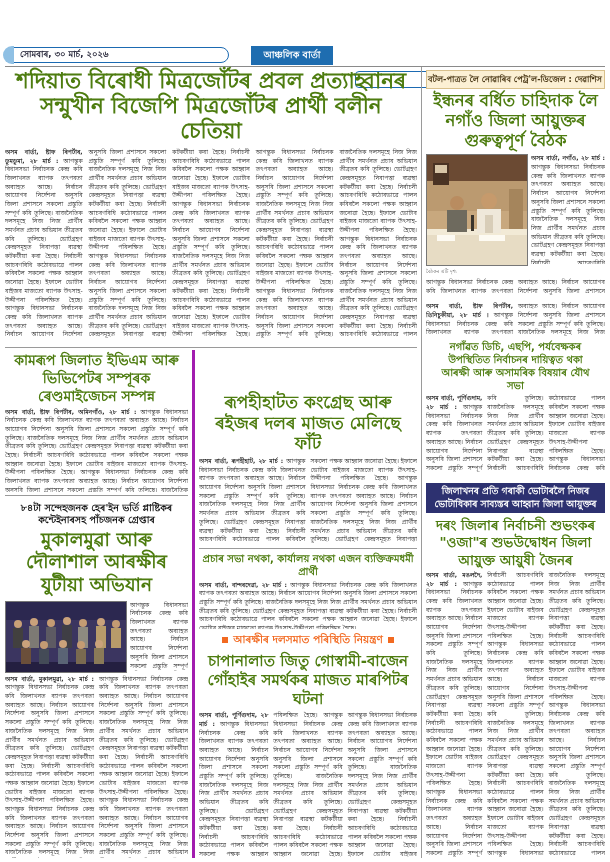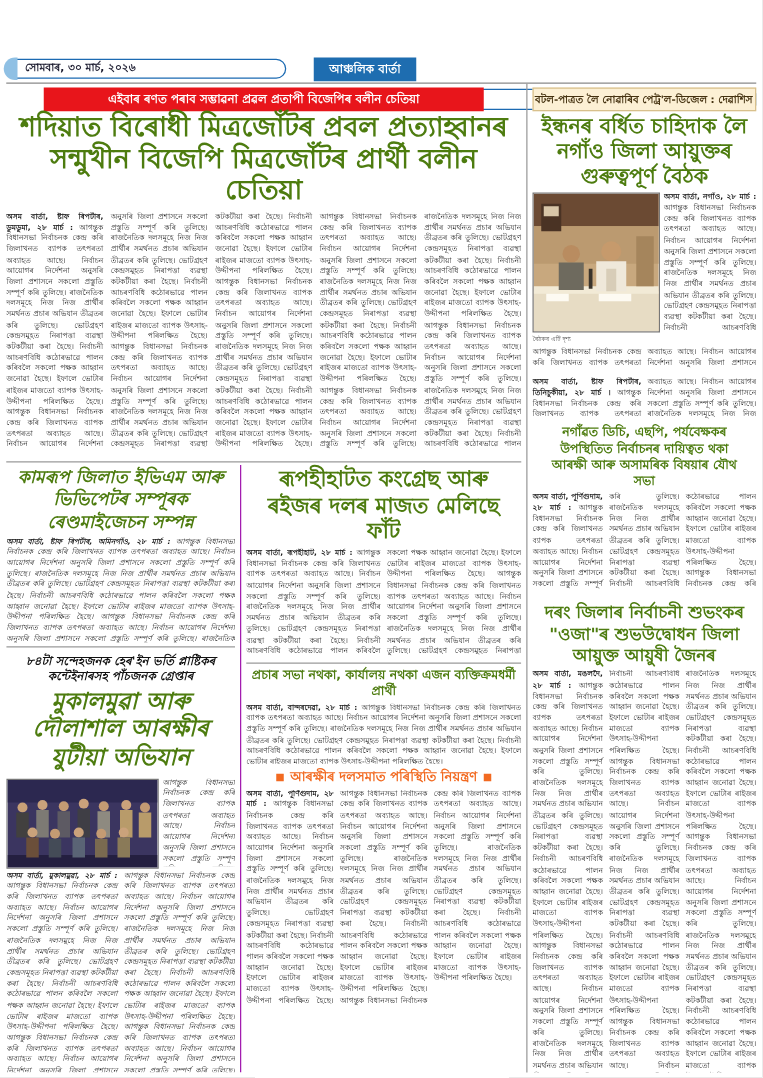--- a/index.html
+++ b/index.html
@@ -42,22 +42,22 @@
   .h-sm{font-size:13.5px;line-height:1.28;margin:2px 0 2px;}
   .h-xs{font-size:10px;line-height:1.3;margin:2px 12px 2px;}
   .bodytxt{font-size:6px;line-height:1.45;text-align:justify;overflow:hidden;color:#1c1c1c;}
   .byline{font-weight:bold;}
   .c5{column-count:5;column-gap:6px;height:196px;}
   .c3{column-count:3;column-gap:5px;}
   .c2{column-count:2;column-gap:5px;}
   .rule{border-top:1px solid #9a9a9a;margin:3px 0 2px;}
 
   .subrow{display:flex;height:517px;overflow:hidden;border-top:1px solid #9a9a9a;margin-top:3px;padding-top:2px;}
-  .subleft{width:183px;padding-right:4px;border-right:1px solid #a21caf;display:flex;flex-direction:column;font-style:italic;}
-  .submid{flex:1;padding-left:4px;display:flex;flex-direction:column;min-width:0;}
+  .subleft{width:183px;padding-right:4px;border-right:3px solid #a21caf;display:flex;flex-direction:column;}
+  .submid{flex:1;padding-left:4px;display:flex;flex-direction:column;min-width:0;margin-top:40px;}
 
   .kicker-bold{font-size:9.5px;font-weight:bold;text-align:center;line-height:1.35;margin:4px 0 1px;}
   .kicker-orange{color:#f26a21;font-size:10.5px;font-weight:bold;text-align:center;margin:3px 0 1px;
     display:flex;align-items:center;justify-content:center;gap:5px;}
   .sq{display:inline-block;width:6px;height:6px;background:#f26a21;}
   .kicker-navy{background:#2d3170;color:#fff;font-size:9.2px;font-weight:bold;text-align:center;
     line-height:1.4;padding:2px 2px;margin:3px 0 2px;}
   .banner-cream{background:#fcf0d4;border:1px solid #d8c08c;color:#44310f;font-size:8.2px;
     font-weight:bold;text-align:center;padding:2px 1px;margin:3px 0 2px;white-space:nowrap;overflow:hidden;}
 
@@ -97,21 +97,20 @@
         <span class="pagenum">৫</span>
       </div>
     </div>
     <div class="mast-rule"></div>
 
     <div class="cols">
 
       <div class="left-zone">
 
         <div>
-          <div class="kicker-red">এইবাৰ ৰণত পৰাব সম্ভাৱনা প্ৰৱল প্ৰতাপী বিজেপিৰ বলীন চেতিয়া</div>
           <h1 class="headline h-main">শদিয়াত বিৰোধী মিত্ৰজোঁটৰ প্ৰবল প্ৰত্যাহ্বানৰ সন্মুখীন বিজেপি মিত্ৰজোঁটৰ প্ৰাৰ্থী বলীন চেতিয়া</h1>
           <div class="bodytxt c5">
             <span class="byline">অসম বাৰ্তা, ষ্টাফ ৰিপৰ্টাৰ, ডুমডুমা, ২৮ মাৰ্চ :</span>
             <span> আগন্তুক বিধানসভা নিৰ্বাচনক কেন্দ্ৰ কৰি জিলাখনত ব্যাপক তৎপৰতা অব্যাহত আছে। নিৰ্বাচন আয়োগৰ নিৰ্দেশনা অনুসৰি জিলা প্ৰশাসনে সকলো প্ৰস্তুতি সম্পূৰ্ণ কৰি তুলিছে। ৰাজনৈতিক দলসমূহে নিজ নিজ প্ৰাৰ্থীৰ সমৰ্থনত প্ৰচাৰ অভিযান তীব্ৰতৰ কৰি তুলিছে। ভোটগ্ৰহণ কেন্দ্ৰসমূহত নিৰাপত্তা ব্যৱস্থা কটকটীয়া কৰা হৈছে। নিৰ্বাচনী আচৰণবিধি কঠোৰভাৱে পালন কৰিবলৈ সকলো পক্ষক আহ্বান জনোৱা হৈছে। ইফালে ভোটাৰ ৰাইজৰ মাজতো ব্যাপক উৎসাহ-উদ্দীপনা পৰিলক্ষিত হৈছে। আগন্তুক বিধানসভা নিৰ্বাচনক কেন্দ্ৰ কৰি জিলাখনত ব্যাপক তৎপৰতা অব্যাহত আছে। নিৰ্বাচন আয়োগৰ নিৰ্দেশনা অনুসৰি জিলা প্ৰশাসনে সকলো প্ৰস্তুতি সম্পূৰ্ণ কৰি তুলিছে। ৰাজনৈতিক দলসমূহে নিজ নিজ প্ৰাৰ্থীৰ সমৰ্থনত প্ৰচাৰ অভিযান তীব্ৰতৰ কৰি তুলিছে। ভোটগ্ৰহণ কেন্দ্ৰসমূহত নিৰাপত্তা ব্যৱস্থা কটকটীয়া কৰা হৈছে। নিৰ্বাচনী আচৰণবিধি কঠোৰভাৱে পালন কৰিবলৈ সকলো পক্ষক আহ্বান জনোৱা হৈছে। ইফালে ভোটাৰ ৰাইজৰ মাজতো ব্যাপক উৎসাহ-উদ্দীপনা পৰিলক্ষিত হৈছে। আগন্তুক বিধানসভা নিৰ্বাচনক কেন্দ্ৰ কৰি জিলাখনত ব্যাপক তৎপৰতা অব্যাহত আছে। নিৰ্বাচন আয়োগৰ নিৰ্দেশনা অনুসৰি জিলা প্ৰশাসনে সকলো প্ৰস্তুতি সম্পূৰ্ণ কৰি তুলিছে। ৰাজনৈতিক দলসমূহে নিজ নিজ প্ৰাৰ্থীৰ সমৰ্থনত প্ৰচাৰ অভিযান তীব্ৰতৰ কৰি তুলিছে। ভোটগ্ৰহণ কেন্দ্ৰসমূহত নিৰাপত্তা ব্যৱস্থা কটকটীয়া কৰা হৈছে। নিৰ্বাচনী আচৰণবিধি কঠোৰভাৱে পালন কৰিবলৈ সকলো পক্ষক আহ্বান জনোৱা হৈছে। ইফালে ভোটাৰ ৰাইজৰ মাজতো ব্যাপক উৎসাহ-উদ্দীপনা পৰিলক্ষিত হৈছে। আগন্তুক বিধানসভা নিৰ্বাচনক কেন্দ্ৰ কৰি জিলাখনত ব্যাপক তৎপৰতা অব্যাহত আছে। নিৰ্বাচন আয়োগৰ নিৰ্দেশনা অনুসৰি জিলা প্ৰশাসনে সকলো প্ৰস্তুতি সম্পূৰ্ণ কৰি তুলিছে। ৰাজনৈতিক দলসমূহে নিজ নিজ প্ৰাৰ্থীৰ সমৰ্থনত প্ৰচাৰ অভিযান তীব্ৰতৰ কৰি তুলিছে। ভোটগ্ৰহণ কেন্দ্ৰসমূহত নিৰাপত্তা ব্যৱস্থা কটকটীয়া কৰা হৈছে। নিৰ্বাচনী আচৰণবিধি কঠোৰভাৱে পালন কৰিবলৈ সকলো পক্ষক আহ্বান জনোৱা হৈছে। ইফালে ভোটাৰ ৰাইজৰ মাজতো ব্যাপক উৎসাহ-উদ্দীপনা পৰিলক্ষিত হৈছে। আগন্তুক বিধানসভা নিৰ্বাচনক কেন্দ্ৰ কৰি জিলাখনত ব্যাপক তৎপৰতা অব্যাহত আছে। নিৰ্বাচন আয়োগৰ নিৰ্দেশনা অনুসৰি জিলা প্ৰশাসনে সকলো প্ৰস্তুতি সম্পূৰ্ণ কৰি তুলিছে। ৰাজনৈতিক দলসমূহে নিজ নিজ প্ৰাৰ্থীৰ সমৰ্থনত প্ৰচাৰ অভিযান তীব্ৰতৰ কৰি তুলিছে। ভোটগ্ৰহণ কেন্দ্ৰসমূহত নিৰাপত্তা ব্যৱস্থা কটকটীয়া কৰা হৈছে। নিৰ্বাচনী আচৰণবিধি কঠোৰভাৱে পালন কৰিবলৈ সকলো পক্ষক আহ্বান জনোৱা হৈছে। ইফালে ভোটাৰ ৰাইজৰ মাজতো ব্যাপক উৎসাহ-উদ্দীপনা পৰিলক্ষিত হৈছে। আগন্তুক বিধানসভা নিৰ্বাচনক কেন্দ্ৰ কৰি জিলাখনত ব্যাপক তৎপৰতা অব্যাহত আছে। নিৰ্বাচন আয়োগৰ নিৰ্দেশনা অনুসৰি জিলা প্ৰশাসনে সকলো প্ৰস্তুতি সম্পূৰ্ণ কৰি তুলিছে। ৰাজনৈতিক দলসমূহে নিজ নিজ প্ৰাৰ্থীৰ সমৰ্থনত প্ৰচাৰ অভিযান তীব্ৰতৰ কৰি তুলিছে। ভোটগ্ৰহণ কেন্দ্ৰসমূহত নিৰাপত্তা ব্যৱস্থা কটকটীয়া কৰা হৈছে। নিৰ্বাচনী আচৰণবিধি কঠোৰভাৱে পালন কৰিবলৈ সকলো পক্ষক আহ্বান জনোৱা হৈছে। ইফালে ভোটাৰ ৰাইজৰ মাজতো ব্যাপক উৎসাহ-উদ্দীপনা পৰিলক্ষিত হৈছে। আগন্তুক বিধানসভা নিৰ্বাচনক কেন্দ্ৰ কৰি জিলাখনত ব্যাপক তৎপৰতা অব্যাহত আছে। নিৰ্বাচন আয়োগৰ নিৰ্দেশনা অনুসৰি জিলা প্ৰশাসনে সকলো প্ৰস্তুতি সম্পূৰ্ণ কৰি তুলিছে। ৰাজনৈতিক দলসমূহে নিজ নিজ প্ৰাৰ্থীৰ সমৰ্থনত প্ৰচাৰ অভিযান তীব্ৰতৰ কৰি তুলিছে। ভোটগ্ৰহণ কেন্দ্ৰসমূহত নিৰাপত্তা ব্যৱস্থা কটকটীয়া কৰা হৈছে। নিৰ্বাচনী আচৰণবিধি কঠোৰভাৱে পালন কৰিবলৈ সকলো পক্ষক আহ্বান জনোৱা হৈছে। ইফালে ভোটাৰ ৰাইজৰ মাজতো ব্যাপক উৎসাহ-উদ্দীপনা পৰিলক্ষিত হৈছে।</span>
           </div>
         </div>
 
         <div class="subrow">
 
           <div class="subleft">
@@ -186,20 +185,21 @@
                 <span class="byline">অসম বাৰ্তা, বান্দৰদেৱা, ২৮ মাৰ্চ :</span>
                 <span> আগন্তুক বিধানসভা নিৰ্বাচনক কেন্দ্ৰ কৰি জিলাখনত ব্যাপক তৎপৰতা অব্যাহত আছে। নিৰ্বাচন আয়োগৰ নিৰ্দেশনা অনুসৰি জিলা প্ৰশাসনে সকলো প্ৰস্তুতি সম্পূৰ্ণ কৰি তুলিছে। ৰাজনৈতিক দলসমূহে নিজ নিজ প্ৰাৰ্থীৰ সমৰ্থনত প্ৰচাৰ অভিযান তীব্ৰতৰ কৰি তুলিছে। ভোটগ্ৰহণ কেন্দ্ৰসমূহত নিৰাপত্তা ব্যৱস্থা কটকটীয়া কৰা হৈছে। নিৰ্বাচনী আচৰণবিধি কঠোৰভাৱে পালন কৰিবলৈ সকলো পক্ষক আহ্বান জনোৱা হৈছে। ইফালে ভোটাৰ ৰাইজৰ মাজতো ব্যাপক উৎসাহ-উদ্দীপনা পৰিলক্ষিত হৈছে।</span>
               </div>
             </div>
             <div style="display:flex;flex-direction:column;flex:1;min-height:0;">
               <div class="kicker-orange">
                 <span class="sq"></span>
                 <span>আৰক্ষীৰ দলসমাত পৰিস্থিতি নিয়ন্ত্ৰণ</span>
                 <span class="sq"></span>
               </div>
+              <h2 class="headline h-sm" style="font-size:15px">চাপানালাত জিতু গোস্বামী-বাজেন গোঁহাইৰ সমৰ্থকৰ মাজত মাৰপিটৰ ঘটনা</h2>
               <div class="bodytxt c3 flex1">
                 <span class="byline">অসম বাৰ্তা, পূৰ্ণিগুদাম, ২৮ মাৰ্চ :</span>
                 <span> আগন্তুক বিধানসভা নিৰ্বাচনক কেন্দ্ৰ কৰি জিলাখনত ব্যাপক তৎপৰতা অব্যাহত আছে। নিৰ্বাচন আয়োগৰ নিৰ্দেশনা অনুসৰি জিলা প্ৰশাসনে সকলো প্ৰস্তুতি সম্পূৰ্ণ কৰি তুলিছে। ৰাজনৈতিক দলসমূহে নিজ নিজ প্ৰাৰ্থীৰ সমৰ্থনত প্ৰচাৰ অভিযান তীব্ৰতৰ কৰি তুলিছে। ভোটগ্ৰহণ কেন্দ্ৰসমূহত নিৰাপত্তা ব্যৱস্থা কটকটীয়া কৰা হৈছে। নিৰ্বাচনী আচৰণবিধি কঠোৰভাৱে পালন কৰিবলৈ সকলো পক্ষক আহ্বান জনোৱা হৈছে। ইফালে ভোটাৰ ৰাইজৰ মাজতো ব্যাপক উৎসাহ-উদ্দীপনা পৰিলক্ষিত হৈছে। আগন্তুক বিধানসভা নিৰ্বাচনক কেন্দ্ৰ কৰি জিলাখনত ব্যাপক তৎপৰতা অব্যাহত আছে। নিৰ্বাচন আয়োগৰ নিৰ্দেশনা অনুসৰি জিলা প্ৰশাসনে সকলো প্ৰস্তুতি সম্পূৰ্ণ কৰি তুলিছে। ৰাজনৈতিক দলসমূহে নিজ নিজ প্ৰাৰ্থীৰ সমৰ্থনত প্ৰচাৰ অভিযান তীব্ৰতৰ কৰি তুলিছে। ভোটগ্ৰহণ কেন্দ্ৰসমূহত নিৰাপত্তা ব্যৱস্থা কটকটীয়া কৰা হৈছে। নিৰ্বাচনী আচৰণবিধি কঠোৰভাৱে পালন কৰিবলৈ সকলো পক্ষক আহ্বান জনোৱা হৈছে। ইফালে ভোটাৰ ৰাইজৰ মাজতো ব্যাপক উৎসাহ-উদ্দীপনা পৰিলক্ষিত হৈছে। আগন্তুক বিধানসভা নিৰ্বাচনক কেন্দ্ৰ কৰি জিলাখনত ব্যাপক তৎপৰতা অব্যাহত আছে। নিৰ্বাচন আয়োগৰ নিৰ্দেশনা অনুসৰি জিলা প্ৰশাসনে সকলো প্ৰস্তুতি সম্পূৰ্ণ কৰি তুলিছে। ৰাজনৈতিক দলসমূহে নিজ নিজ প্ৰাৰ্থীৰ সমৰ্থনত প্ৰচাৰ অভিযান তীব্ৰতৰ কৰি তুলিছে। ভোটগ্ৰহণ কেন্দ্ৰসমূহত নিৰাপত্তা ব্যৱস্থা কটকটীয়া কৰা হৈছে। নিৰ্বাচনী আচৰণবিধি কঠোৰভাৱে পালন কৰিবলৈ সকলো পক্ষক আহ্বান জনোৱা হৈছে। ইফালে ভোটাৰ ৰাইজৰ মাজতো ব্যাপক উৎসাহ-উদ্দীপনা পৰিলক্ষিত হৈছে।</span>
               </div>
             </div>
           </div>
         </div>
       </div>
 
       <div class="right-rail">
@@ -247,20 +247,21 @@
 
         <div>
           <h3 class="headline h-xs">নগাঁৱত ডিচি, এছপি, পৰ্যবেক্ষকৰ উপস্থিতিত নিৰ্বাচনৰ দায়িত্বত থকা আৰক্ষী আৰু অসামৰিক বিষয়াৰ যৌথ সভা</h3>
           <div class="bodytxt c3" style="height:86px">
             <span class="byline">অসম বাৰ্তা, পূৰ্ণিগুদাম, ২৮ মাৰ্চ :</span>
             <span> আগন্তুক বিধানসভা নিৰ্বাচনক কেন্দ্ৰ কৰি জিলাখনত ব্যাপক তৎপৰতা অব্যাহত আছে। নিৰ্বাচন আয়োগৰ নিৰ্দেশনা অনুসৰি জিলা প্ৰশাসনে সকলো প্ৰস্তুতি সম্পূৰ্ণ কৰি তুলিছে। ৰাজনৈতিক দলসমূহে নিজ নিজ প্ৰাৰ্থীৰ সমৰ্থনত প্ৰচাৰ অভিযান তীব্ৰতৰ কৰি তুলিছে। ভোটগ্ৰহণ কেন্দ্ৰসমূহত নিৰাপত্তা ব্যৱস্থা কটকটীয়া কৰা হৈছে। নিৰ্বাচনী আচৰণবিধি কঠোৰভাৱে পালন কৰিবলৈ সকলো পক্ষক আহ্বান জনোৱা হৈছে। ইফালে ভোটাৰ ৰাইজৰ মাজতো ব্যাপক উৎসাহ-উদ্দীপনা পৰিলক্ষিত হৈছে। আগন্তুক বিধানসভা নিৰ্বাচনক কেন্দ্ৰ কৰি জিলাখনত ব্যাপক তৎপৰতা অব্যাহত আছে। নিৰ্বাচন আয়োগৰ নিৰ্দেশনা অনুসৰি জিলা প্ৰশাসনে সকলো প্ৰস্তুতি সম্পূৰ্ণ কৰি তুলিছে। ৰাজনৈতিক দলসমূহে নিজ নিজ প্ৰাৰ্থীৰ সমৰ্থনত প্ৰচাৰ অভিযান তীব্ৰতৰ কৰি তুলিছে। ভোটগ্ৰহণ কেন্দ্ৰসমূহত নিৰাপত্তা ব্যৱস্থা কটকটীয়া কৰা হৈছে। নিৰ্বাচনী আচৰণবিধি কঠোৰভাৱে পালন কৰিবলৈ সকলো পক্ষক আহ্বান জনোৱা হৈছে। ইফালে ভোটাৰ ৰাইজৰ মাজতো ব্যাপক উৎসাহ-উদ্দীপনা পৰিলক্ষিত হৈছে।</span>
           </div>
         </div>
 
         <div style="display:flex;flex-direction:column;flex:1;min-height:0;">
+          <div class="kicker-navy">জিলাখনৰ প্ৰতি গৰাকী ভোটাৰলৈ নিজৰ ভোটাধিকাৰ সাব্যস্তৰ আহ্বান জিলা আয়ুক্তৰ</div>
           <h2 class="headline h-sm">দৰং জিলাৰ নিৰ্বাচনী শুভংকৰ "ওজা"ৰ শুভউদ্বোধন জিলা আয়ুক্ত আয়ুষী জৈনৰ</h2>
           <div class="bodytxt c3 flex1">
             <span class="byline">অসম বাৰ্তা, মঙলদৈ, ২৮ মাৰ্চ :</span>
             <span> আগন্তুক বিধানসভা নিৰ্বাচনক কেন্দ্ৰ কৰি জিলাখনত ব্যাপক তৎপৰতা অব্যাহত আছে। নিৰ্বাচন আয়োগৰ নিৰ্দেশনা অনুসৰি জিলা প্ৰশাসনে সকলো প্ৰস্তুতি সম্পূৰ্ণ কৰি তুলিছে। ৰাজনৈতিক দলসমূহে নিজ নিজ প্ৰাৰ্থীৰ সমৰ্থনত প্ৰচাৰ অভিযান তীব্ৰতৰ কৰি তুলিছে। ভোটগ্ৰহণ কেন্দ্ৰসমূহত নিৰাপত্তা ব্যৱস্থা কটকটীয়া কৰা হৈছে। নিৰ্বাচনী আচৰণবিধি কঠোৰভাৱে পালন কৰিবলৈ সকলো পক্ষক আহ্বান জনোৱা হৈছে। ইফালে ভোটাৰ ৰাইজৰ মাজতো ব্যাপক উৎসাহ-উদ্দীপনা পৰিলক্ষিত হৈছে। আগন্তুক বিধানসভা নিৰ্বাচনক কেন্দ্ৰ কৰি জিলাখনত ব্যাপক তৎপৰতা অব্যাহত আছে। নিৰ্বাচন আয়োগৰ নিৰ্দেশনা অনুসৰি জিলা প্ৰশাসনে সকলো প্ৰস্তুতি সম্পূৰ্ণ কৰি তুলিছে। ৰাজনৈতিক দলসমূহে নিজ নিজ প্ৰাৰ্থীৰ সমৰ্থনত প্ৰচাৰ অভিযান তীব্ৰতৰ কৰি তুলিছে। ভোটগ্ৰহণ কেন্দ্ৰসমূহত নিৰাপত্তা ব্যৱস্থা কটকটীয়া কৰা হৈছে। নিৰ্বাচনী আচৰণবিধি কঠোৰভাৱে পালন কৰিবলৈ সকলো পক্ষক আহ্বান জনোৱা হৈছে। ইফালে ভোটাৰ ৰাইজৰ মাজতো ব্যাপক উৎসাহ-উদ্দীপনা পৰিলক্ষিত হৈছে। আগন্তুক বিধানসভা নিৰ্বাচনক কেন্দ্ৰ কৰি জিলাখনত ব্যাপক তৎপৰতা অব্যাহত আছে। নিৰ্বাচন আয়োগৰ নিৰ্দেশনা অনুসৰি জিলা প্ৰশাসনে সকলো প্ৰস্তুতি সম্পূৰ্ণ কৰি তুলিছে। ৰাজনৈতিক দলসমূহে নিজ নিজ প্ৰাৰ্থীৰ সমৰ্থনত প্ৰচাৰ অভিযান তীব্ৰতৰ কৰি তুলিছে। ভোটগ্ৰহণ কেন্দ্ৰসমূহত নিৰাপত্তা ব্যৱস্থা কটকটীয়া কৰা হৈছে। নিৰ্বাচনী আচৰণবিধি কঠোৰভাৱে পালন কৰিবলৈ সকলো পক্ষক আহ্বান জনোৱা হৈছে। ইফালে ভোটাৰ ৰাইজৰ মাজতো ব্যাপক উৎসাহ-উদ্দীপনা পৰিলক্ষিত হৈছে। আগন্তুক বিধানসভা নিৰ্বাচনক কেন্দ্ৰ কৰি জিলাখনত ব্যাপক তৎপৰতা অব্যাহত আছে। নিৰ্বাচন আয়োগৰ নিৰ্দেশনা অনুসৰি জিলা প্ৰশাসনে সকলো প্ৰস্তুতি সম্পূৰ্ণ কৰি তুলিছে। ৰাজনৈতিক দলসমূহে নিজ নিজ প্ৰাৰ্থীৰ সমৰ্থনত প্ৰচাৰ অভিযান তীব্ৰতৰ কৰি তুলিছে। ভোটগ্ৰহণ কেন্দ্ৰসমূহত নিৰাপত্তা ব্যৱস্থা কটকটীয়া কৰা হৈছে। নিৰ্বাচনী আচৰণবিধি কঠোৰভাৱে পালন কৰিবলৈ সকলো পক্ষক আহ্বান জনোৱা হৈছে। ইফালে ভোটাৰ ৰাইজৰ মাজতো ব্যাপক উৎসাহ-উদ্দীপনা পৰিলক্ষিত হৈছে। আগন্তুক বিধানসভা নিৰ্বাচনক কেন্দ্ৰ কৰি জিলাখনত ব্যাপক তৎপৰতা অব্যাহত আছে। নিৰ্বাচন আয়োগৰ নিৰ্দেশনা অনুসৰি জিলা প্ৰশাসনে সকলো প্ৰস্তুতি সম্পূৰ্ণ কৰি তুলিছে। ৰাজনৈতিক দলসমূহে নিজ নিজ প্ৰাৰ্থীৰ সমৰ্থনত প্ৰচাৰ অভিযান তীব্ৰতৰ কৰি তুলিছে। ভোটগ্ৰহণ কেন্দ্ৰসমূহত নিৰাপত্তা ব্যৱস্থা কটকটীয়া কৰা হৈছে। নিৰ্বাচনী আচৰণবিধি কঠোৰভাৱে পালন কৰিবলৈ সকলো পক্ষক আহ্বান জনোৱা হৈছে। ইফালে ভোটাৰ ৰাইজৰ মাজতো ব্যাপক উৎসাহ-উদ্দীপনা পৰিলক্ষিত হৈছে।</span>
           </div>
         </div>
       </div>
     </div>
   </div>
 </div>

